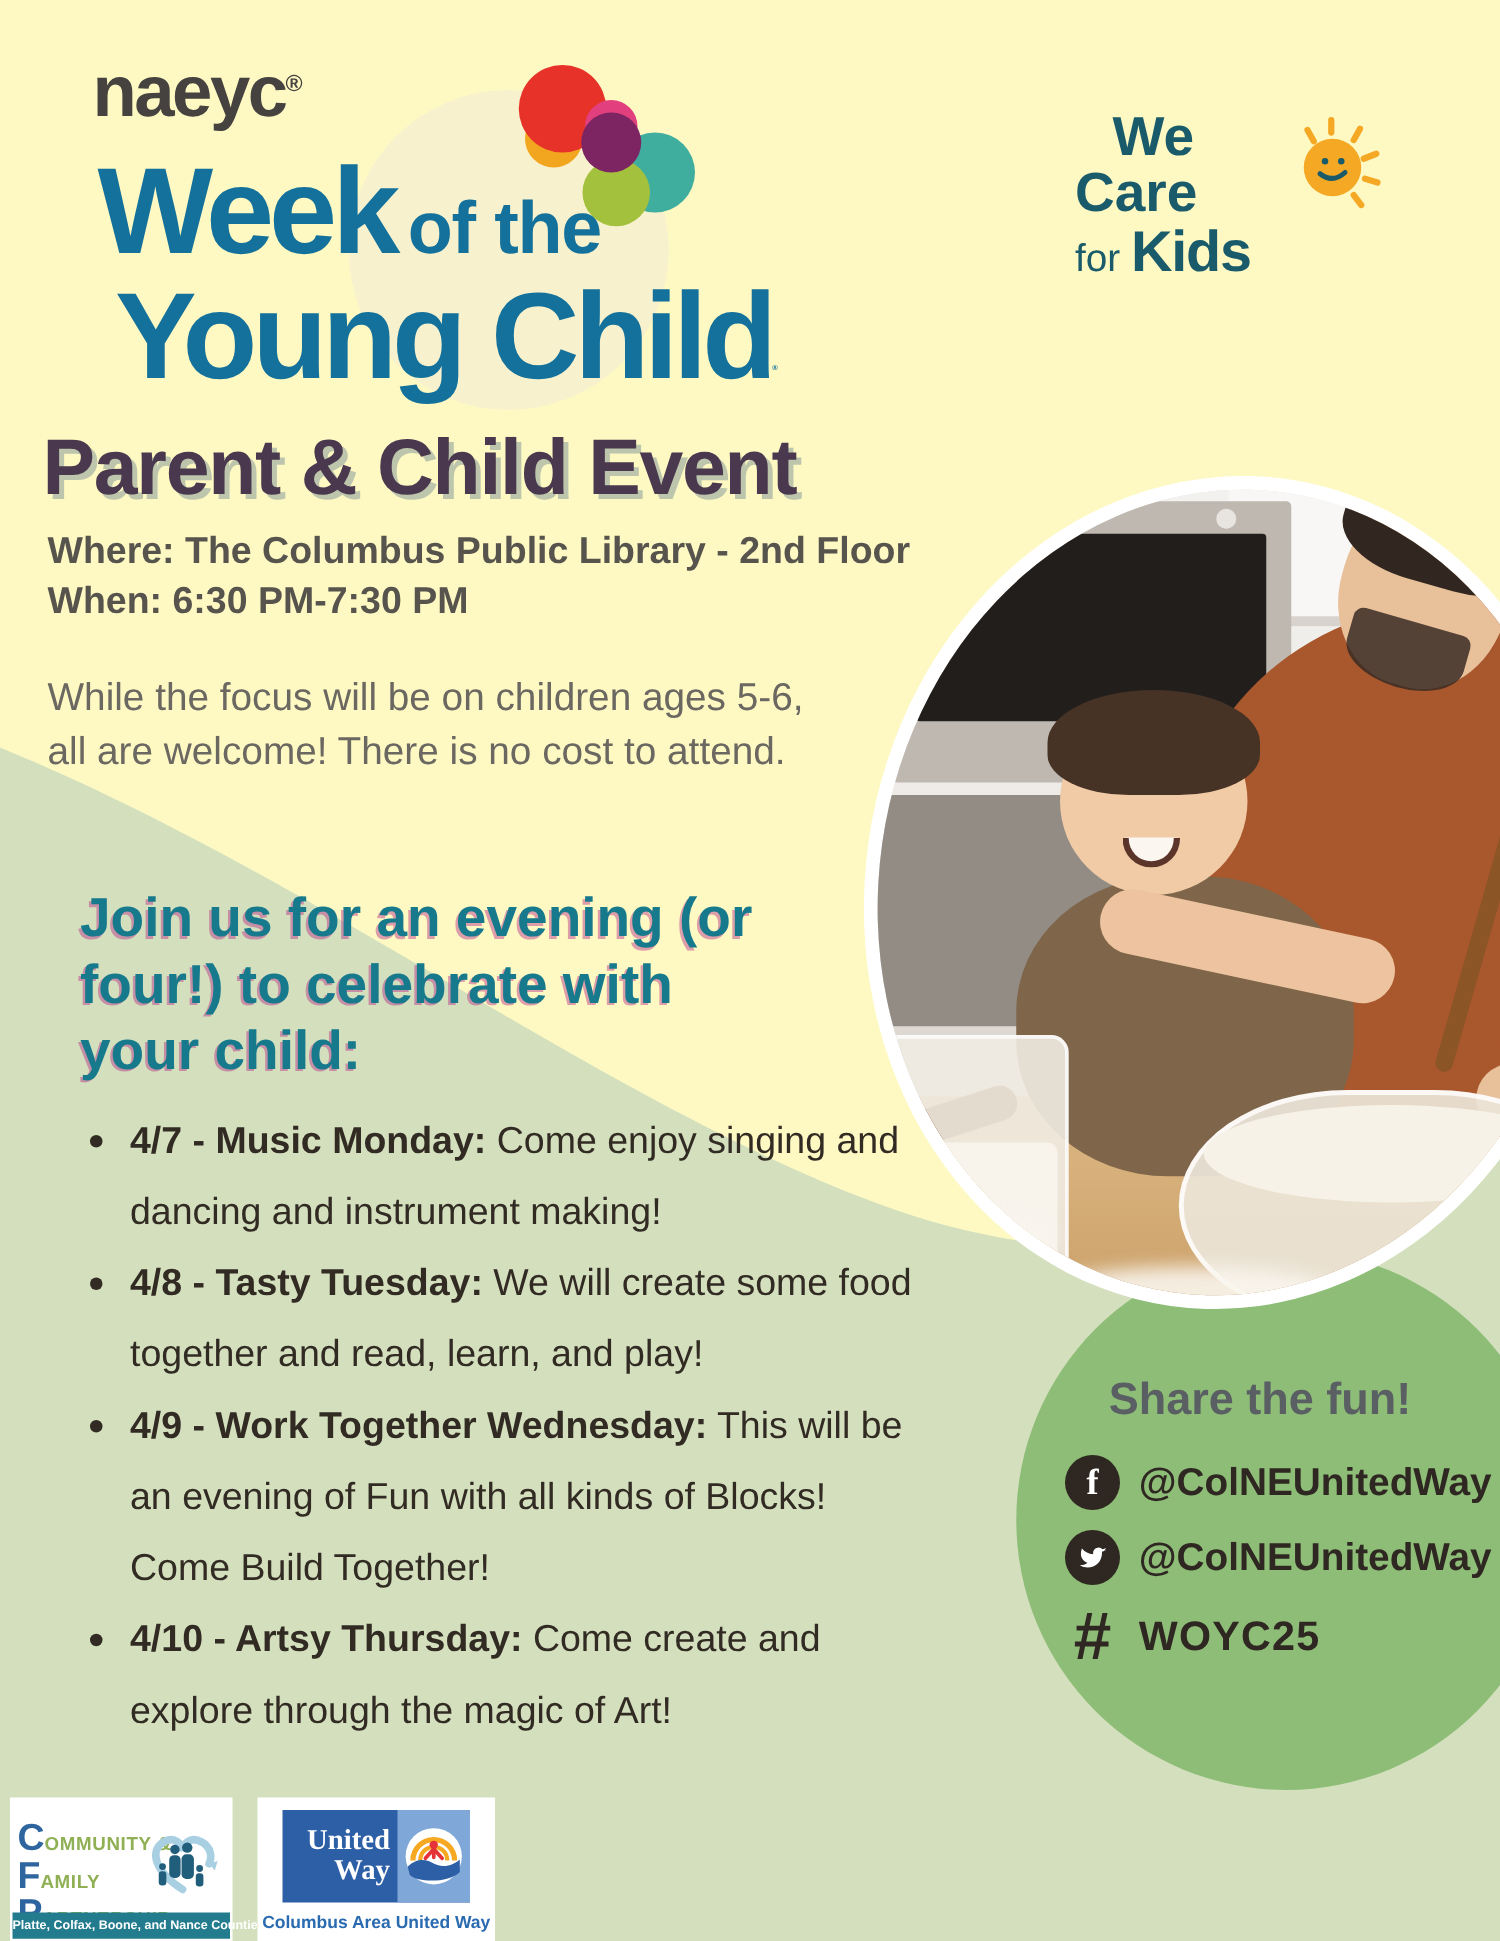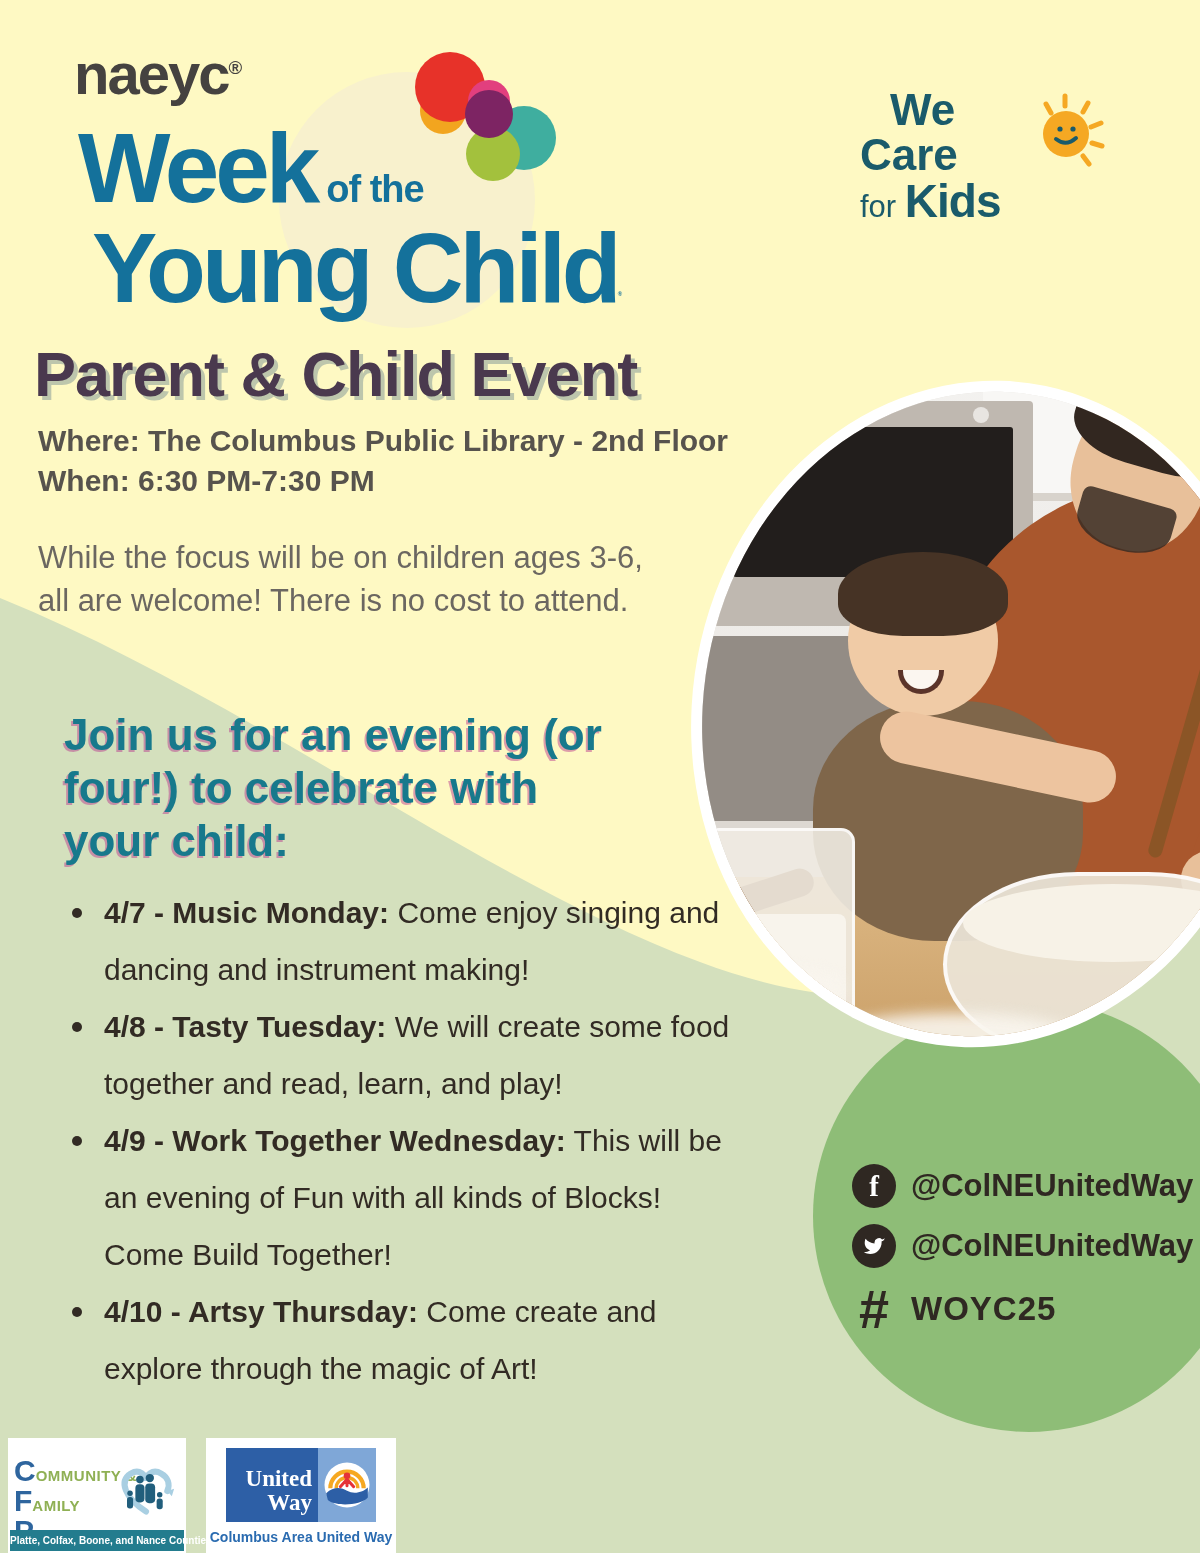--- a/index.html
+++ b/index.html
@@ -23,21 +23,21 @@
   .c-orange{left:420px;top:88px;width:46px;height:46px;background:#F2A51F;}
   .c-red{left:415px;top:52px;width:70px;height:70px;background:#E73229;}
   .c-teal{left:492px;top:106px;width:64px;height:64px;background:#3FAE9F;}
   .c-lime{left:466px;top:127px;width:54px;height:54px;background:#A3C13D;}
   .c-pink{left:468px;top:80px;width:42px;height:42px;background:#E23F7E;}
   .c-purple{left:465px;top:90px;width:48px;height:48px;background:#7D2463;}
   .naeyc{left:74px;top:40px;font-size:58px;font-weight:bold;letter-spacing:-2px;color:#454240;}
   .reg{font-size:.32em;vertical-align:super;font-weight:bold;}
   .woyc-l1{left:78px;top:112px;color:#14719B;white-space:nowrap;}
   .woyc-l1 .big{font-size:98px;font-weight:bold;letter-spacing:-4px;}
-  .woyc-l1 .small{font-size:38px;font-weight:bold;letter-spacing:-1px;margin-left:10px;}
+  .woyc-l1 .small{font-size:59px;font-weight:bold;letter-spacing:-1px;margin-left:10px;}
   .woyc-l2{left:92px;top:212px;color:#14719B;white-space:nowrap;}
   .woyc-l2 .big{font-size:98px;font-weight:bold;letter-spacing:-4px;}
 
   
   .wecare{left:860px;top:88px;width:230px;color:#1A5B6B;line-height:1.02;}
   .wecare .w1{margin-left:30px;font-size:44px;font-weight:bold;}
   .wecare .w2{font-size:44px;font-weight:bold;}
   .wecare .w3{margin-left:0;font-size:31px;font-weight:normal;}
   .wecare .w3 b{font-size:46px;letter-spacing:-1px;}
   .sun{position:absolute;right:-18px;top:2px;width:86px;height:86px;}
@@ -121,21 +121,21 @@
   }
   .card{background:#fff;top:1438px;height:115px;}
   .cfp-card{left:8px;width:178px;padding:20px 0 0 6px;}
   .cfp-row{line-height:25px;white-space:nowrap;}
   .cfp-big{font-size:30px;font-weight:bold;color:#2E659E;}
   .cfp-word{font-size:15px;font-weight:bold;color:#8FB054;letter-spacing:.5px;}
   .cfp-heart{position:absolute;right:2px;top:24px;width:76px;height:58px;}
   .cfp-bar{position:absolute;left:2px;right:2px;bottom:2px;height:21px;background:#237C8E;
     color:#fff;font-size:10px;font-weight:bold;text-align:center;line-height:21px;white-space:nowrap;}
   .uw-card{left:206px;width:190px;}
-  .uw-block{position:absolute;left:20px;top:10px;width:150px;height:74px;background:#2D5FA6;display:flex;align-items:center;}
+  .uw-block{position:absolute;left:20px;top:10px;width:150px;height:74px;background:#2D5FA6;display:flex;}
   .uw-text{width:92px;color:#fff;font-family:"Liberation Serif",serif;font-weight:bold;
     font-size:23px;line-height:24px;text-align:right;padding:12px 6px 0 0;}
   .uw-emblem{width:58px;height:74px;background:#7FA7D7;display:flex;align-items:center;justify-content:center;}
   .uw-caption{position:absolute;left:0;right:0;bottom:8px;text-align:center;
     font-size:14px;font-weight:bold;color:#2A6BB0;white-space:nowrap;}
 </style>
 </head>
 <body>
 
 <div id="poster">
@@ -178,21 +178,21 @@
       <circle cx="38" cy="39" r="2.6" fill="#1A5B6B"></circle>
         <circle cx="51" cy="39" r="2.6" fill="#1A5B6B"></circle>
       <path d="M34 49 Q44 57 54 48" fill="none" stroke="#1A5B6B" stroke-width="4" stroke-linecap="round"></path>
     </svg>
   </div>
 
   <div class="abs main-heading">Parent &amp; Child Event</div>
   <div class="abs where">Where: The Columbus Public Library - 2nd Floor</div>
   <div class="abs when">When: 6:30 PM-7:30 PM</div>
   <div class="abs intro">
-    <div>While the focus will be on children ages 3-6,</div>
+    <div>While the focus will be on children ages 5-6,</div>
     <div>all are welcome! There is no cost to attend.</div>
   </div>
 
   <div class="abs join">
     <div>Join us for an evening (or</div>
     <div>four!) to celebrate with</div>
     <div>your child:</div>
   </div>
 
   <div class="abs events">
@@ -239,20 +239,21 @@
       </div>
       <div class="bowl">
         <div class="dough" style="position:absolute;"></div>
       </div>
       <div class="flour f1"></div>
       <div class="flour f2"></div>
       <div class="flour f3"></div>
     </div>
   </div>
 
+  <div class="abs share-title">Share the fun!</div>
   <div class="abs share-row r-fb">
     <span class="soc-ic">
         <span>f</span>
       </span>
     <span class="handle">@ColNEUnitedWay</span>
   </div>
   <div class="abs share-row r-tw">
     <span class="soc-ic">
       <svg width="26" height="26" viewBox="0 0 32 32" aria-hidden="true">
         <path fill="#fff" d="M30 8.6c-1 .5-2 .8-3.1 1a5.4 5.4 0 0 0 2.4-3 10.6 10.6 0 0 1-3.4 1.3 5.4 5.4 0 0 0-9.3 3.7c0 .4 0 .8.1 1.2A15.3 15.3 0 0 1 5.6 7.2s-4.4 9.9 5.5 14.2a12.7 12.7 0 0 1-7.7 2.2c9.9 5.5 22-0 22-12.6v-1A7.7 7.7 0 0 0 30 8.6z"></path>

